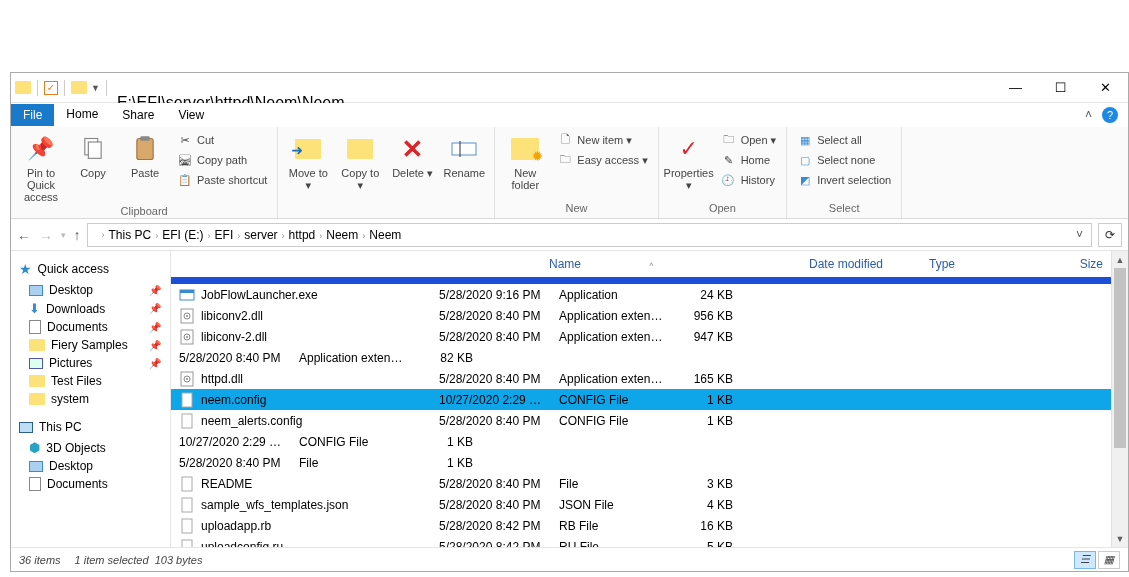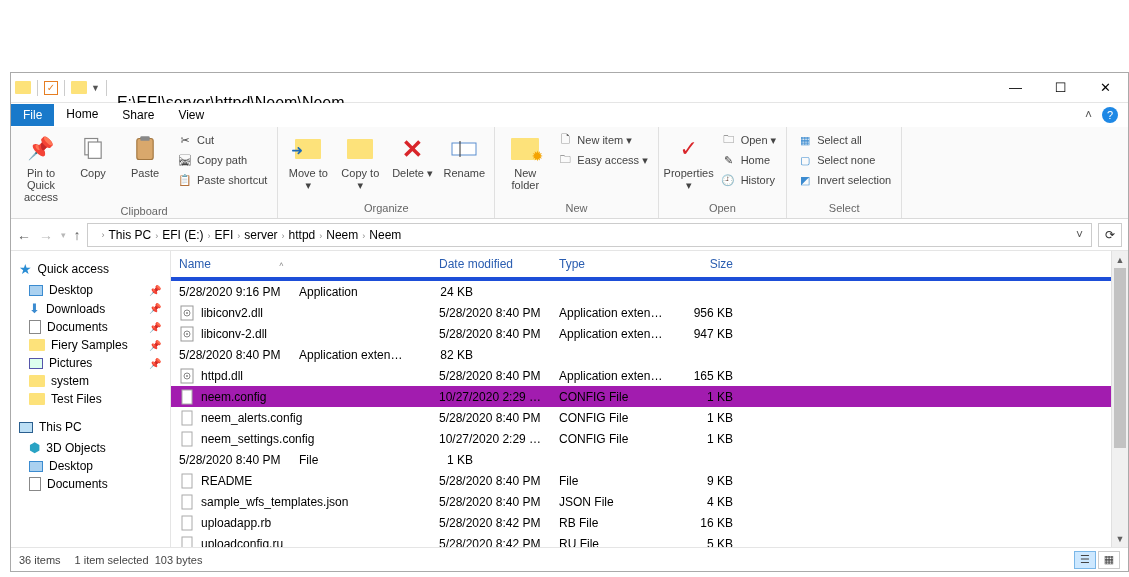--- a/index.html
+++ b/index.html
@@ -41,41 +41,41 @@
 .search .mag { margin-left: auto; color: #333; }
 
 .body { flex: 1; display: flex; overflow: hidden; }
 .navpane { width: 160px; border-right: 1px solid #e5e5e5; overflow-y: auto; padding: 6px 0; font-size: 12px; }
 .navpane .item { display: flex; align-items: center; padding: 2px 8px 2px 18px; gap: 6px; white-space: nowrap; }
 .navpane .section { padding: 4px 8px 4px 8px; display: flex; align-items: center; gap: 6px; }
 .navpane .pin { margin-left: auto; color: #888; font-size: 10px; }
 .navpane .spacer { height: 8px; }
 
 .listpane { flex: 1; display: flex; flex-direction: column; overflow: hidden; }
-.list-header { display: flex; border-bottom: 4px solid #1d4ed8; padding: 4px 0; font-size: 12px; color: #2a5db0; }
+.list-header { display: flex; border-bottom: 7px solid #1d4ed8; padding: 4px 0; font-size: 12px; color: #2a5db0; justify-content: flex-end; }
 .list-header .col { padding: 2px 8px; }
 .col-name { width: 260px; display: flex; align-items: center; gap: 8px; }
 .col-date { width: 120px; }
 .col-type { width: 120px; }
 .col-size { width: 70px; text-align: right; }
 .sort-caret { font-size: 8px; color: #888; margin-left: 60px; }
 
 .list-body { flex: 1; overflow-y: auto; }
 .row { display: flex; align-items: center; padding: 1px 0; font-size: 12px; height: 21px; }
-.row.selected { background: #a21caf; }
+.row.selected { background: #0ea5e9; }
 .row .col { padding: 0 8px; white-space: nowrap; overflow: hidden; text-overflow: ellipsis; }
 .row .col-name { display: flex; align-items: center; gap: 6px; }
 .file-icon { width: 16px; height: 16px; display: inline-flex; align-items: center; justify-content: center; flex-shrink: 0; }
 
 .scrollbar-v { width: 17px; background: #f0f0f0; border-left: 1px solid #e0e0e0; display: flex; flex-direction: column; }
 .scrollbar-v .sb-btn { height: 17px; display: flex; align-items: center; justify-content: center; color: #606060; font-size: 9px; }
 .scrollbar-v .sb-track { flex: 1; position: relative; }
 .scrollbar-v .sb-thumb { position: absolute; left: 2px; right: 2px; top: 0; height: 180px; background: #c2c2c2; }
 
-.statusbar { height: 24px; border-top: 1px solid #e5e5e5; display: flex; align-items: center; padding: 0 8px; font-size: 11px; color: #444; gap: 14px; }
+.statusbar { height: 24px; border-top: 1px solid #e5e5e5; display: flex; align-items: center; padding: 0 8px; font-size: 11px; color: #444; gap: 14px; font-style: italic; }
 .statusbar .views { margin-left: auto; display: flex; gap: 2px; }
 .statusbar .view-btn { width: 22px; height: 18px; border: 1px solid #ccc; display: flex; align-items: center; justify-content: center; }
 .statusbar .view-btn.active { background: #cde8ff; border-color: #7ab7e8; }
 
 
 .qat { display: flex; align-items: center; gap: 6px; }
 .qat-sep { width: 1px; height: 16px; background: #ccc; margin: 0 2px; }
 .checkbox-ico { width: 14px; height: 14px; border: 1px solid #e67e22; display: inline-flex; align-items: center; justify-content: center; color: #e67e22; font-size: 10px; }
 
 
@@ -188,21 +188,20 @@
         <div class="big-btn">
             <span class="icon">
               <svg width="28" height="20">
                 <rect x="2" y="4" width="24" height="12" fill="#fff" stroke="#5a8ecf"></rect>
                 <line x1="10" y1="2" x2="10" y2="18" stroke="#333"></line>
               </svg>
             </span>
             <span>Rename</span>
           </div>
       </div>
-      <div class="group-label">Organize</div>
     </div>
 
     <div class="ribbon-group">
       <div class="group-body">
         <div class="big-btn">
             <span class="icon">
               <span class="fld" style="width:28px;height:22px;position:relative;">
                 <span style="position:absolute;right:-4px;bottom:-4px;color:#f4a300;font-size:14px;">✹</span>
               </span>
             </span>
@@ -310,25 +309,25 @@
             <span>Fiery Samples</span>
             <span class="pin">📌</span>
           </div>
           <div class="item">
             <span class="icn-pic"></span>
             <span>Pictures</span>
             <span class="pin">📌</span>
           </div>
           <div class="item">
             <span class="fld"></span>
+            <span>Test Files</span>
+          </div>
+          <div class="item">
+            <span class="fld"></span>
             <span>system</span>
-          </div>
-          <div class="item">
-            <span class="fld"></span>
-            <span>Test Files</span>
           </div>
         </div>
       <div class="spacer"></div>
       <div class="section">
           <span class="icn-pc"></span>
           <span>This PC</span>
         </div>
       <div id="pc-items">
           <div class="item">
             <span class="icn-3d">⬢</span>
@@ -350,20 +349,29 @@
         <div class="col col-name">
             <span>Name</span>
             <span class="sort-caret">˄</span>
           </div>
         <div class="col col-date">Date modified</div>
         <div class="col col-type">Type</div>
         <div class="col col-size">Size</div>
       </div>
       <div class="list-body" id="file-rows">
           <div class="row">
+            <div class="col col-name">
+              <span class="file-icon">
+                <svg width="16" height="16">
+                  <rect x="1" y="3" width="14" height="10" fill="#fff" stroke="#3b8bd0"></rect>
+                  <rect x="1" y="3" width="14" height="3" fill="#3b8bd0"></rect>
+                </svg>
+              </span>
+              <span>JobFlowLauncher.exe</span>
+            </div>
             <div class="col col-date">5/28/2020 9:16 PM</div>
             <div class="col col-type">Application</div>
             <div class="col col-size">24 KB</div>
           </div>
           <div class="row">
             <div class="col col-name">
               <span class="file-icon">
                 <svg width="16" height="16">
                   <rect x="2" y="1" width="12" height="14" fill="#fff" stroke="#999"></rect>
                   <circle cx="8" cy="8" r="3" fill="none" stroke="#888"></circle>
@@ -431,49 +439,41 @@
                   <rect x="3" y="1" width="10" height="14" fill="#fff" stroke="#aaa"></rect>
                 </svg>
               </span>
               <span>neem_alerts.config</span>
             </div>
             <div class="col col-date">5/28/2020 8:40 PM</div>
             <div class="col col-type">CONFIG File</div>
             <div class="col col-size">1 KB</div>
           </div>
           <div class="row">
-            <div class="col col-name">
-              <span class="file-icon">
-                <svg width="16" height="16">
-                  <rect x="3" y="1" width="10" height="14" fill="#fff" stroke="#aaa"></rect>
-                </svg>
-              </span>
-              <span>neem_settings.config</span>
-            </div>
             <div class="col col-date">10/27/2020 2:29 PM</div>
             <div class="col col-type">CONFIG File</div>
             <div class="col col-size">1 KB</div>
           </div>
           <div class="row">
             <div class="col col-date">5/28/2020 8:40 PM</div>
             <div class="col col-type">File</div>
             <div class="col col-size">1 KB</div>
           </div>
           <div class="row">
             <div class="col col-name">
               <span class="file-icon">
                 <svg width="16" height="16">
                   <rect x="3" y="1" width="10" height="14" fill="#fff" stroke="#aaa"></rect>
                 </svg>
               </span>
               <span>README</span>
             </div>
             <div class="col col-date">5/28/2020 8:40 PM</div>
             <div class="col col-type">File</div>
-            <div class="col col-size">9 KB</div>
+            <div class="col col-size">3 KB</div>
           </div>
           <div class="row">
             <div class="col col-name">
               <span class="file-icon">
                 <svg width="16" height="16">
                   <rect x="3" y="1" width="10" height="14" fill="#fff" stroke="#aaa"></rect>
                 </svg>
               </span>
               <span>sample_wfs_templates.json</span>
             </div>

